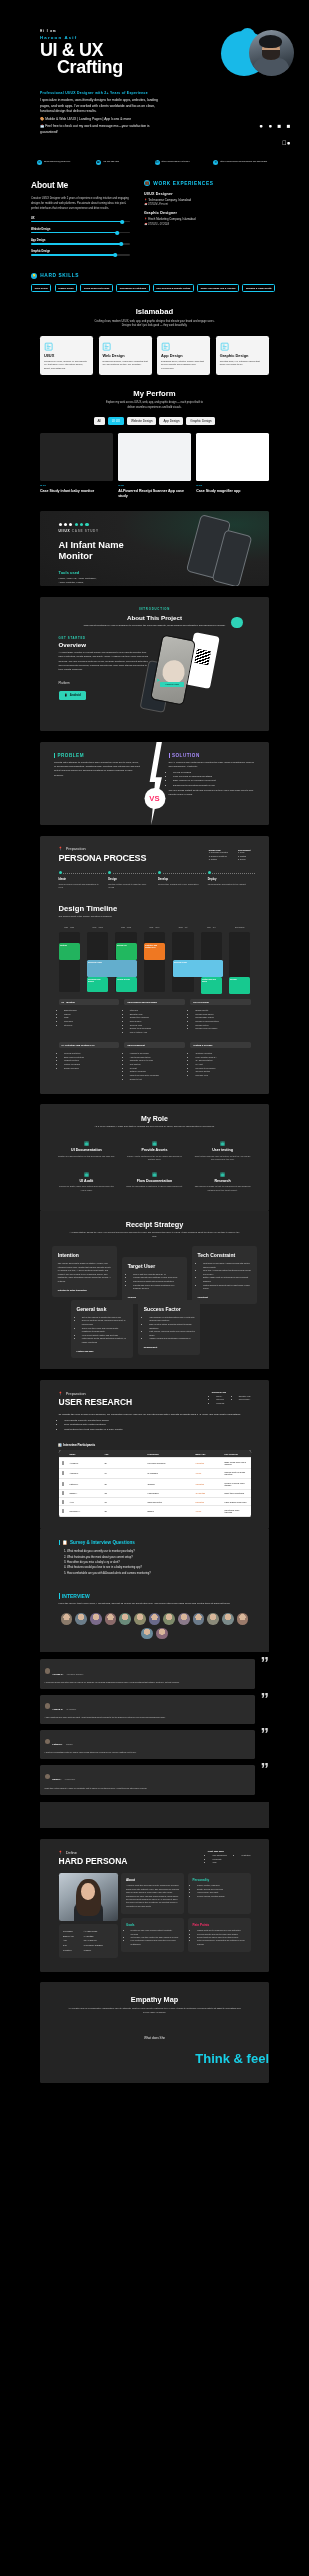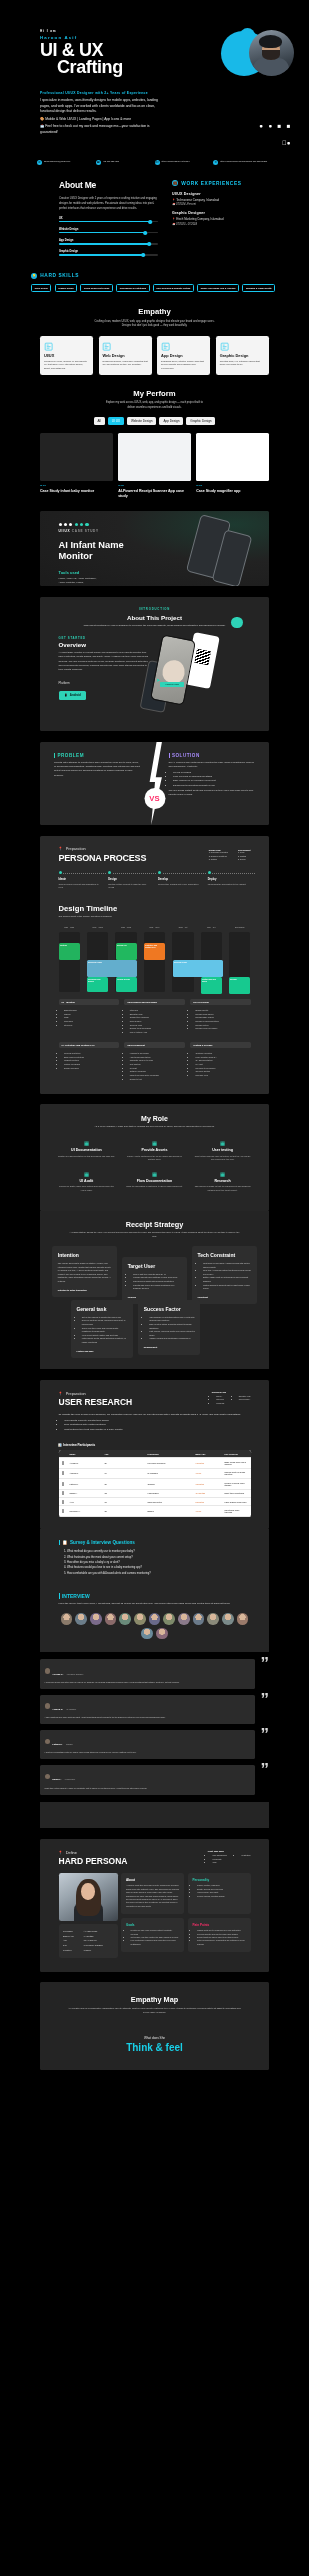--- a/index.html
+++ b/index.html
@@ -38,21 +38,21 @@
   .socials span { font-size:6.2px; color:#fff; }
 
   
   .contact { display:flex; gap:0; padding:4.6px 37px 0 37px; align-items:flex-start; }
   .cobj { display:flex; gap:1.9px; align-items:flex-start; flex:1; }
   .cdot { width:5px; height:5px; border-radius:50%; background:#18b9e8; flex:none; display:flex; align-items:center; justify-content:center; font-size:2.8px; color:#04222c;}
   .ctxt { font-size:2.1px; line-height:1.35; color:#dcdcdc; padding-top:0.8px; }
 
   
   .about { padding:15.5px 31px 0 31px; display:flex; gap:14px; }
-  .about-l { width:99px;margin-left:28px; }
+  .about-l { width:99px; }
   .about-h { font-size:8.5px; font-weight:700; letter-spacing:-0.2px;}
   .about-p { font-size:2.7px; line-height:1.85; color:#cfcfcf; margin-top:6.2px;}
   .skill { margin-top:5.4px; }
   .skill-lbl { font-size:2.6px; font-weight:700; margin-bottom:1.5px;}
   .bar { height:1.2px; background:#2a2a2a; border-radius:1.5px; position:relative;}
   .bar i { position:absolute; left:0; top:0; bottom:0; background:#18c8f0; border-radius:1.5px; }
   .bar u { position:absolute; top:-1.2px; width:3.6px; height:3.6px; border-radius:50%; background:#18c8f0; transform:translateX(-50%);}
   .about-r { flex:1; }
   .we-head { display:flex; align-items:center; gap:3.1px; }
   .we-ic { width:6.2px; height:6.2px; border-radius:50%; background:#18b9e8; display:flex; align-items:center; justify-content:center; font-size:3.5px; color:#03212b;}
@@ -272,21 +272,21 @@
   .up-ct { font-size:3.1px; font-weight:800; margin-bottom:2.3px;}
   .up-cp { font-size:1.9px; color:#c3c3c3; line-height:1.8;}
   .up-cl { margin-left:4.6px;}
   .up-cl li{ font-size:1.9px; color:#c3c3c3; line-height:1.8;}
 
   
   .em2 { margin:10.8px 40px 0 40px; background:#242424; border-radius:1.5px; padding:12.4px 0 17px 0; text-align:center;}
   .em-h { font-size:7.3px; font-weight:800;}
   .em-p { font-size:2.2px; color:#c7c7c7; line-height:1.75; margin-top:3.1px; padding:0 28px;}
   .em-sub { font-size:3.1px; color:#e0e0e0; margin-top:21.6px;}
-  .em-big { font-size:10px; font-weight:800; color:#18d0e8; margin-top:2px;}
+  .em-big { font-size:13px; font-weight:800; color:#18d0e8; margin-top:11px;text-align:right;}
   .spacer { height:20px;}
 </style>
 </head>
 <body>
 
 <div class="page">
 
   <div class="sec hero">
     <div class="hero-inner">
       <div class="hi">Hi I am</div>
@@ -410,21 +410,21 @@
           <span class="chip">Social Media Post Design</span>
           <span class="chip">Wireframing &amp; Prototyping</span>
           <span class="chip">User Research &amp; Usability Testing</span>
           <span class="chip">Mobile App Design (iOS &amp; Android)</span>
           <span class="chip">Branding &amp; Visual Identity</span>
         </div>
     </div>
   </div>
 
   <div class="services">
-    <div class="sv-h">Empathy</div>
+    <div class="sv-h">Islamabad</div>
     <div class="sv-p">Crafting clean, modern UI/UX, web, app, and graphic designs that elevate your brand and engage users.</div>
     <div class="sv-p" style="margin-top:0">Designs that don't just look good — they work beautifully.</div>
     <div class="sv-cards" id="service-cards">
         <div class="sv-card">
           <div class="sv-ic"><svg viewBox="0 0 24 24" fill="none" stroke="#18c8f0" stroke-width="1.6">
               <rect x="3" y="3" width="18" height="18" rx="2"></rect>
               <path d="M7 8h5M7 12h10M7 16h7"></path>
             </svg></div>
           <div class="sv-t">UI/UX</div>
           <div class="sv-d">Focused on clean, modern UI and smooth UX that make every interaction simple, smart, and satisfying.</div>

